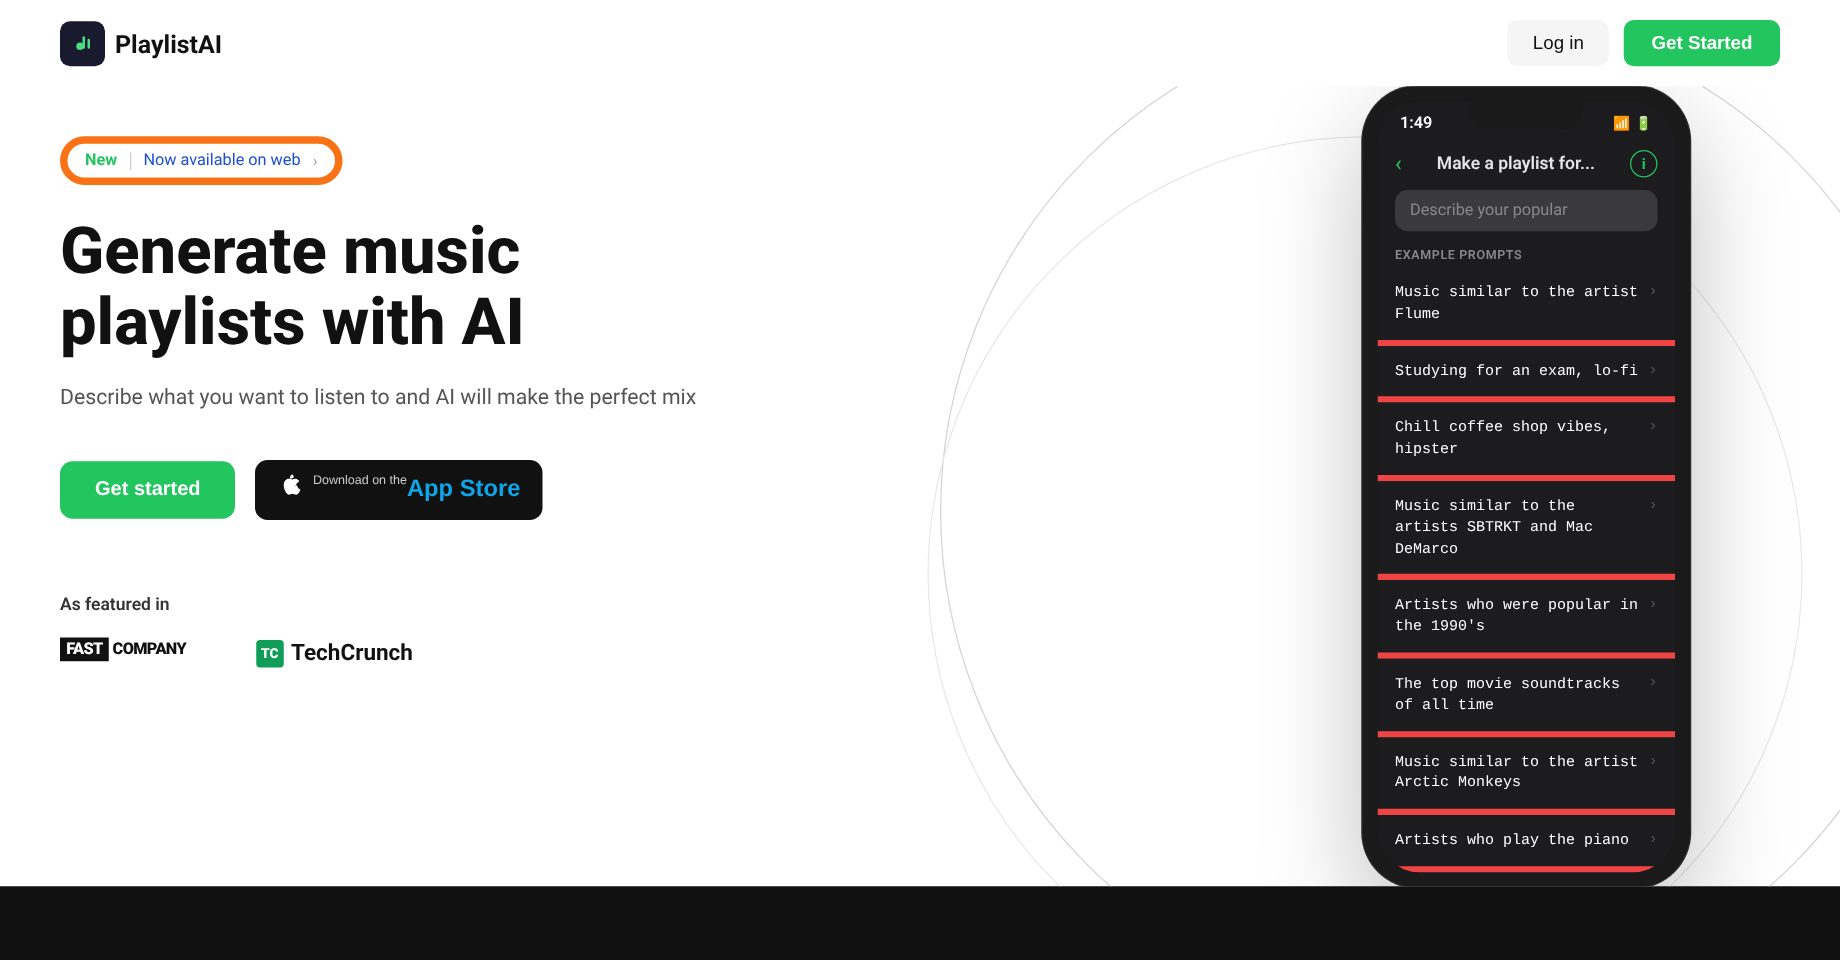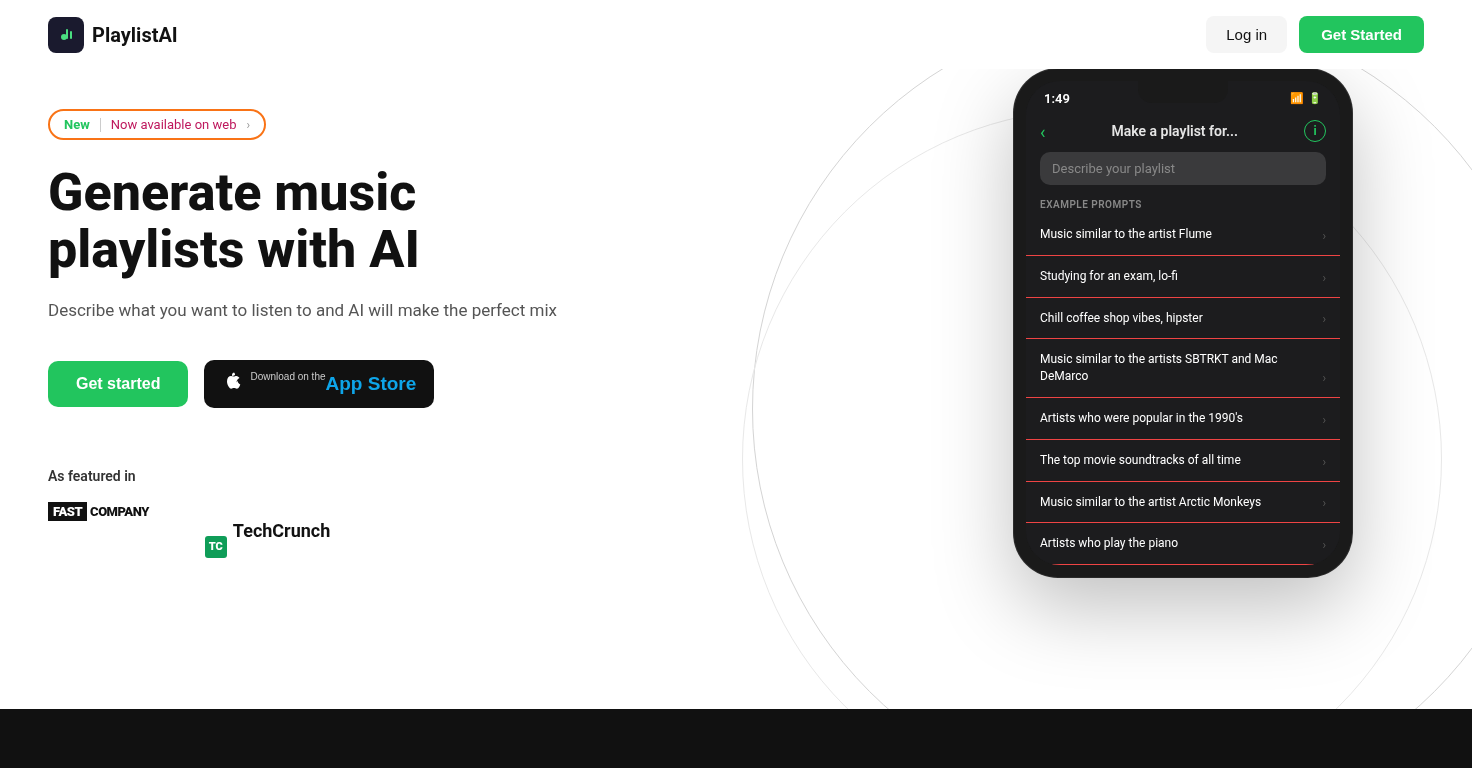--- a/index.html
+++ b/index.html
@@ -102,39 +102,39 @@
     .hero-left {
       flex: 1;
       z-index: 2;
       max-width: 640px;
     }
 
     .new-badge {
       display: inline-flex;
       align-items: center;
       gap: 10px;
-      border: 2px solid #f97316;
+      border: 6px solid #f97316;
       border-radius: 20px;
       padding: 6px 14px;
       margin-bottom: 24px;
       background: #fff;
     }
     .new-badge-label {
       font-size: 13px;
       font-weight: 700;
       color: #22c55e;
     }
     .new-badge-divider {
       width: 1px;
       height: 14px;
       background: #ccc;
     }
     .new-badge-text {
       font-size: 13px;
-      color: #be185d;
+      color: #1d4ed8;
     }
     .new-badge-arrow {
       color: #999;
       font-size: 12px;
     }
 
     .hero-title {
       font-size: 52px;
       font-weight: 800;
       line-height: 1.1;
@@ -242,30 +242,29 @@
       width: 22px;
       height: 22px;
       background: #0f9d58;
       border-radius: 3px;
       display: flex;
       align-items: center;
       justify-content: center;
       color: #fff;
       font-size: 11px;
       font-weight: 900;
-      margin-top: 32px;
     }
 
     
     .phone-wrap {
       position: absolute;
       right: 120px;
       top: 0;
       z-index: 2;
-      width: 338px;
+      width: 262px;
     }
 
     .phone-outer {
       background: #1a1a1a;
       border-radius: 44px;
       padding: 12px;
       box-shadow: 0 30px 80px rgba(0,0,0,0.25), 0 0 0 1px #333;
     }
     .phone-inner {
       background: #1c1c1e;
@@ -343,25 +342,26 @@
     .phone-section-label {
       padding: 8px 14px 4px;
       font-size: 10px;
       font-weight: 600;
       color: #888;
       letter-spacing: 0.5px;
       background: #1c1c1e;
     }
     .phone-prompt-item {
       display: flex;
-      align-items: flex-end;
+      align-items: flex-start;
       justify-content: space-between;
       padding: 12px 14px;
-      border-bottom: 1px solid #ef4444;
+      border-bottom: 5px solid #ef4444;
       background: #1c1c1e;
+      font-family: Liberation Mono, monospace;
     }
     .phone-prompt-text {
       font-size: 12px;
       color: #fff;
       flex: 1;
       line-height: 1.4;
       padding-right: 8px;
     }
     .phone-prompt-arrow {
       color: #555;
@@ -450,21 +450,21 @@
             <span>🔋</span>
           </div>
         </div>
 
         <div class="phone-header">
           <span class="phone-back">‹</span>
           <span class="phone-header-title">Make a playlist for...</span>
           <div class="phone-info">i</div>
         </div>
 
-        <div class="phone-search-bar">Describe your playlist</div>
+        <div class="phone-search-bar">Describe your popular</div>
 
         <div class="phone-section-label">EXAMPLE PROMPTS</div>
 
         <div id="prompts-container">
             <div class="phone-prompt-item">
       <span class="phone-prompt-text">Music similar to the artist Flume</span>
       <span class="phone-prompt-arrow">›</span>
     </div>
             <div class="phone-prompt-item">
       <span class="phone-prompt-text">Studying for an exam, lo-fi</span>

